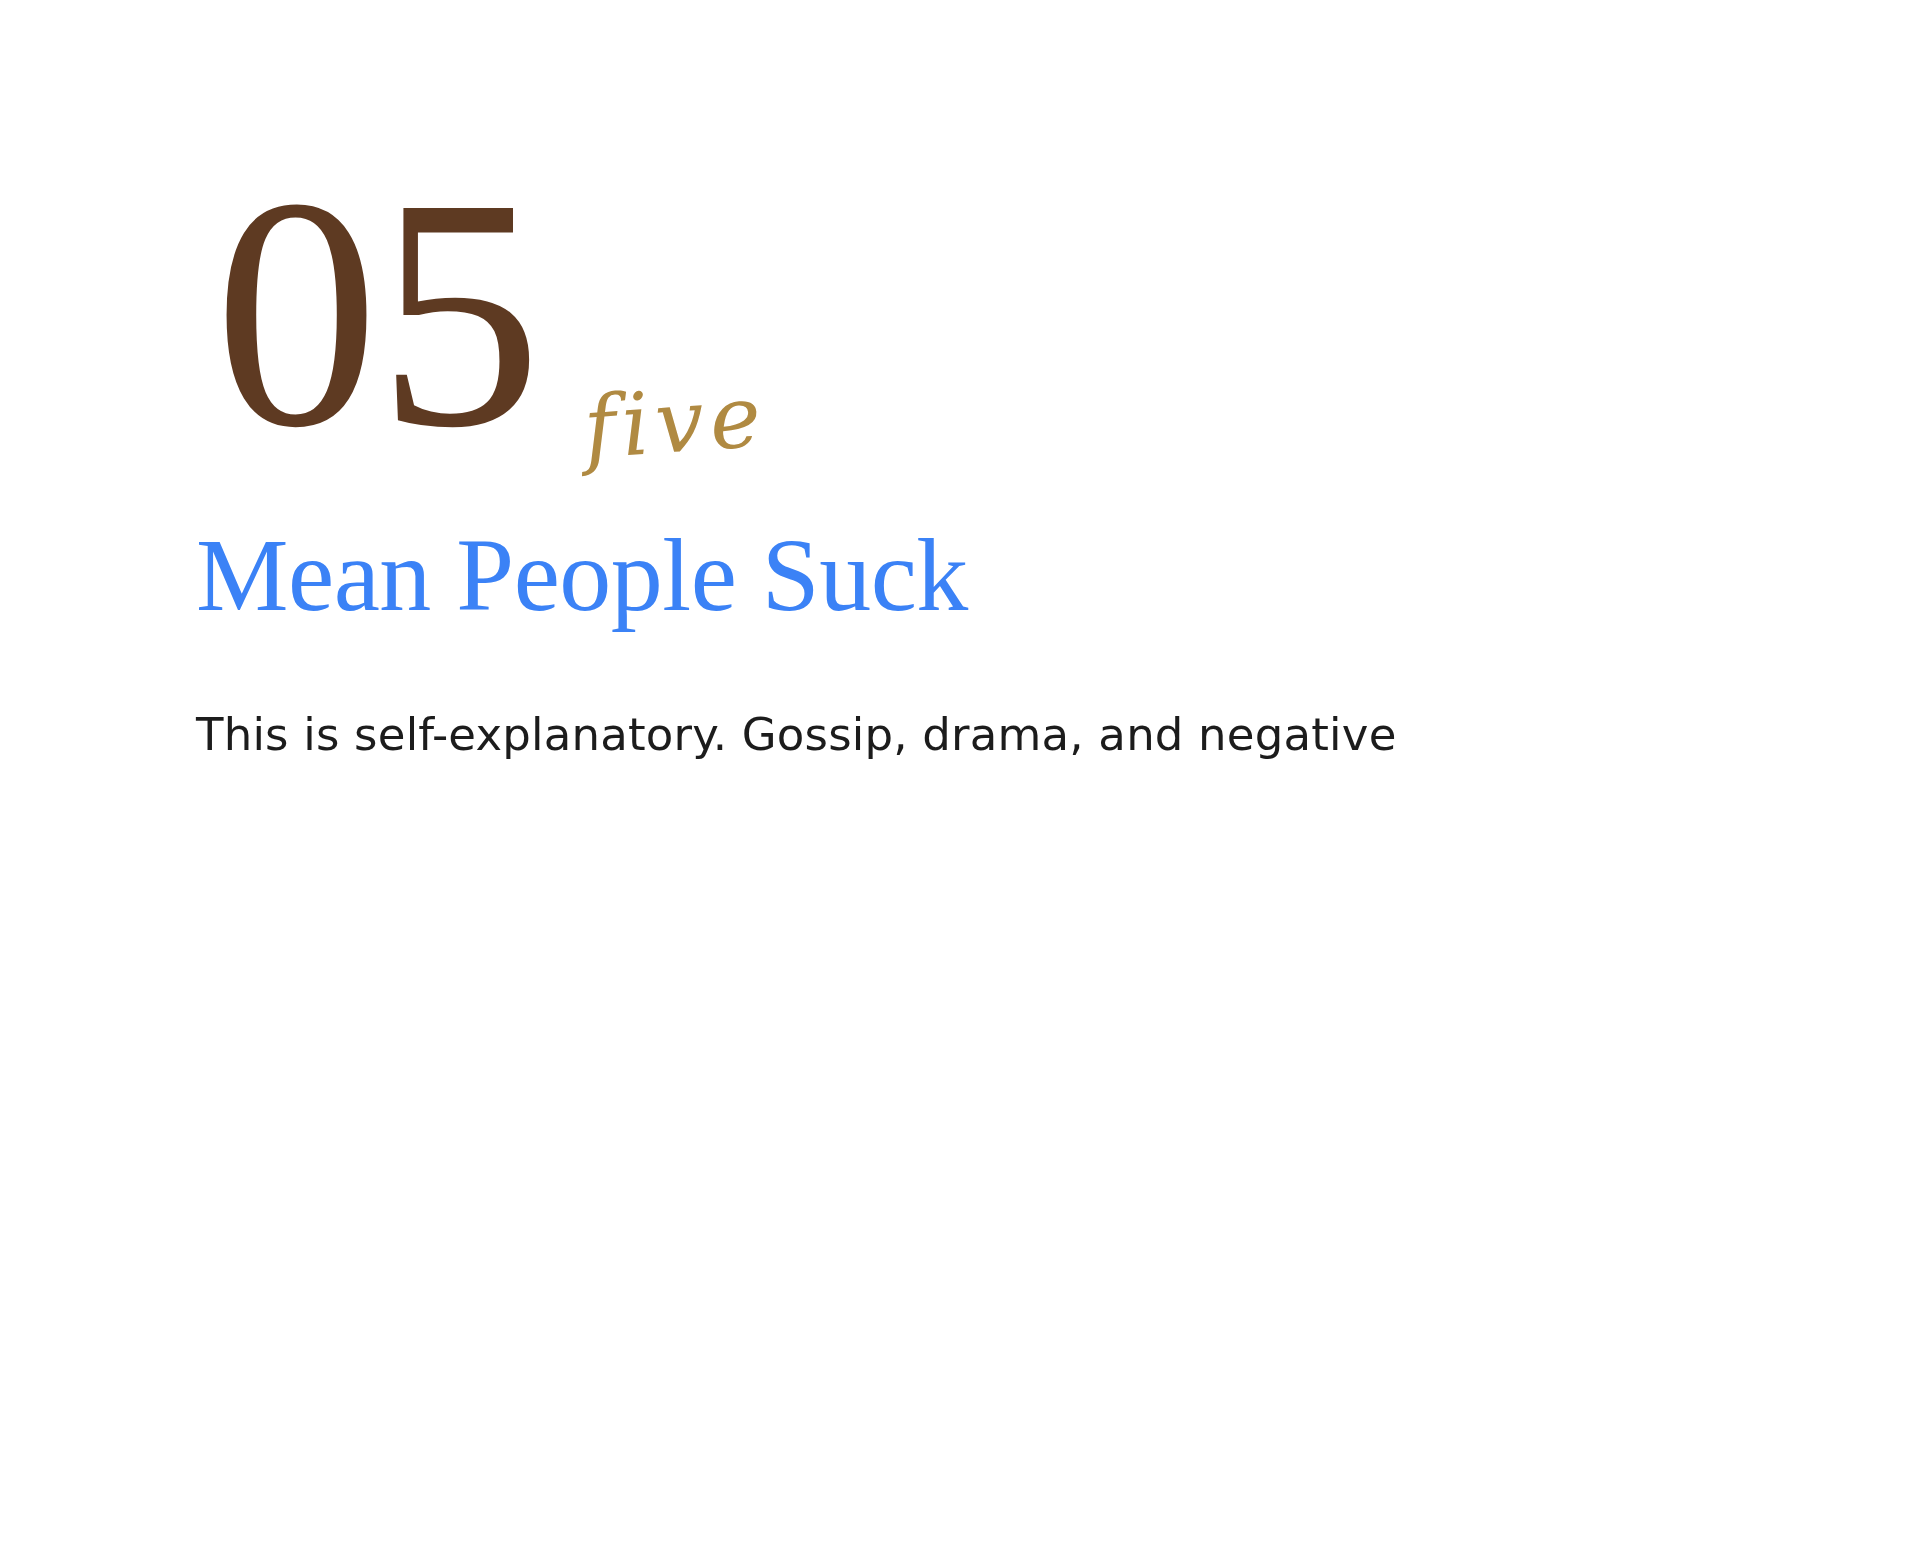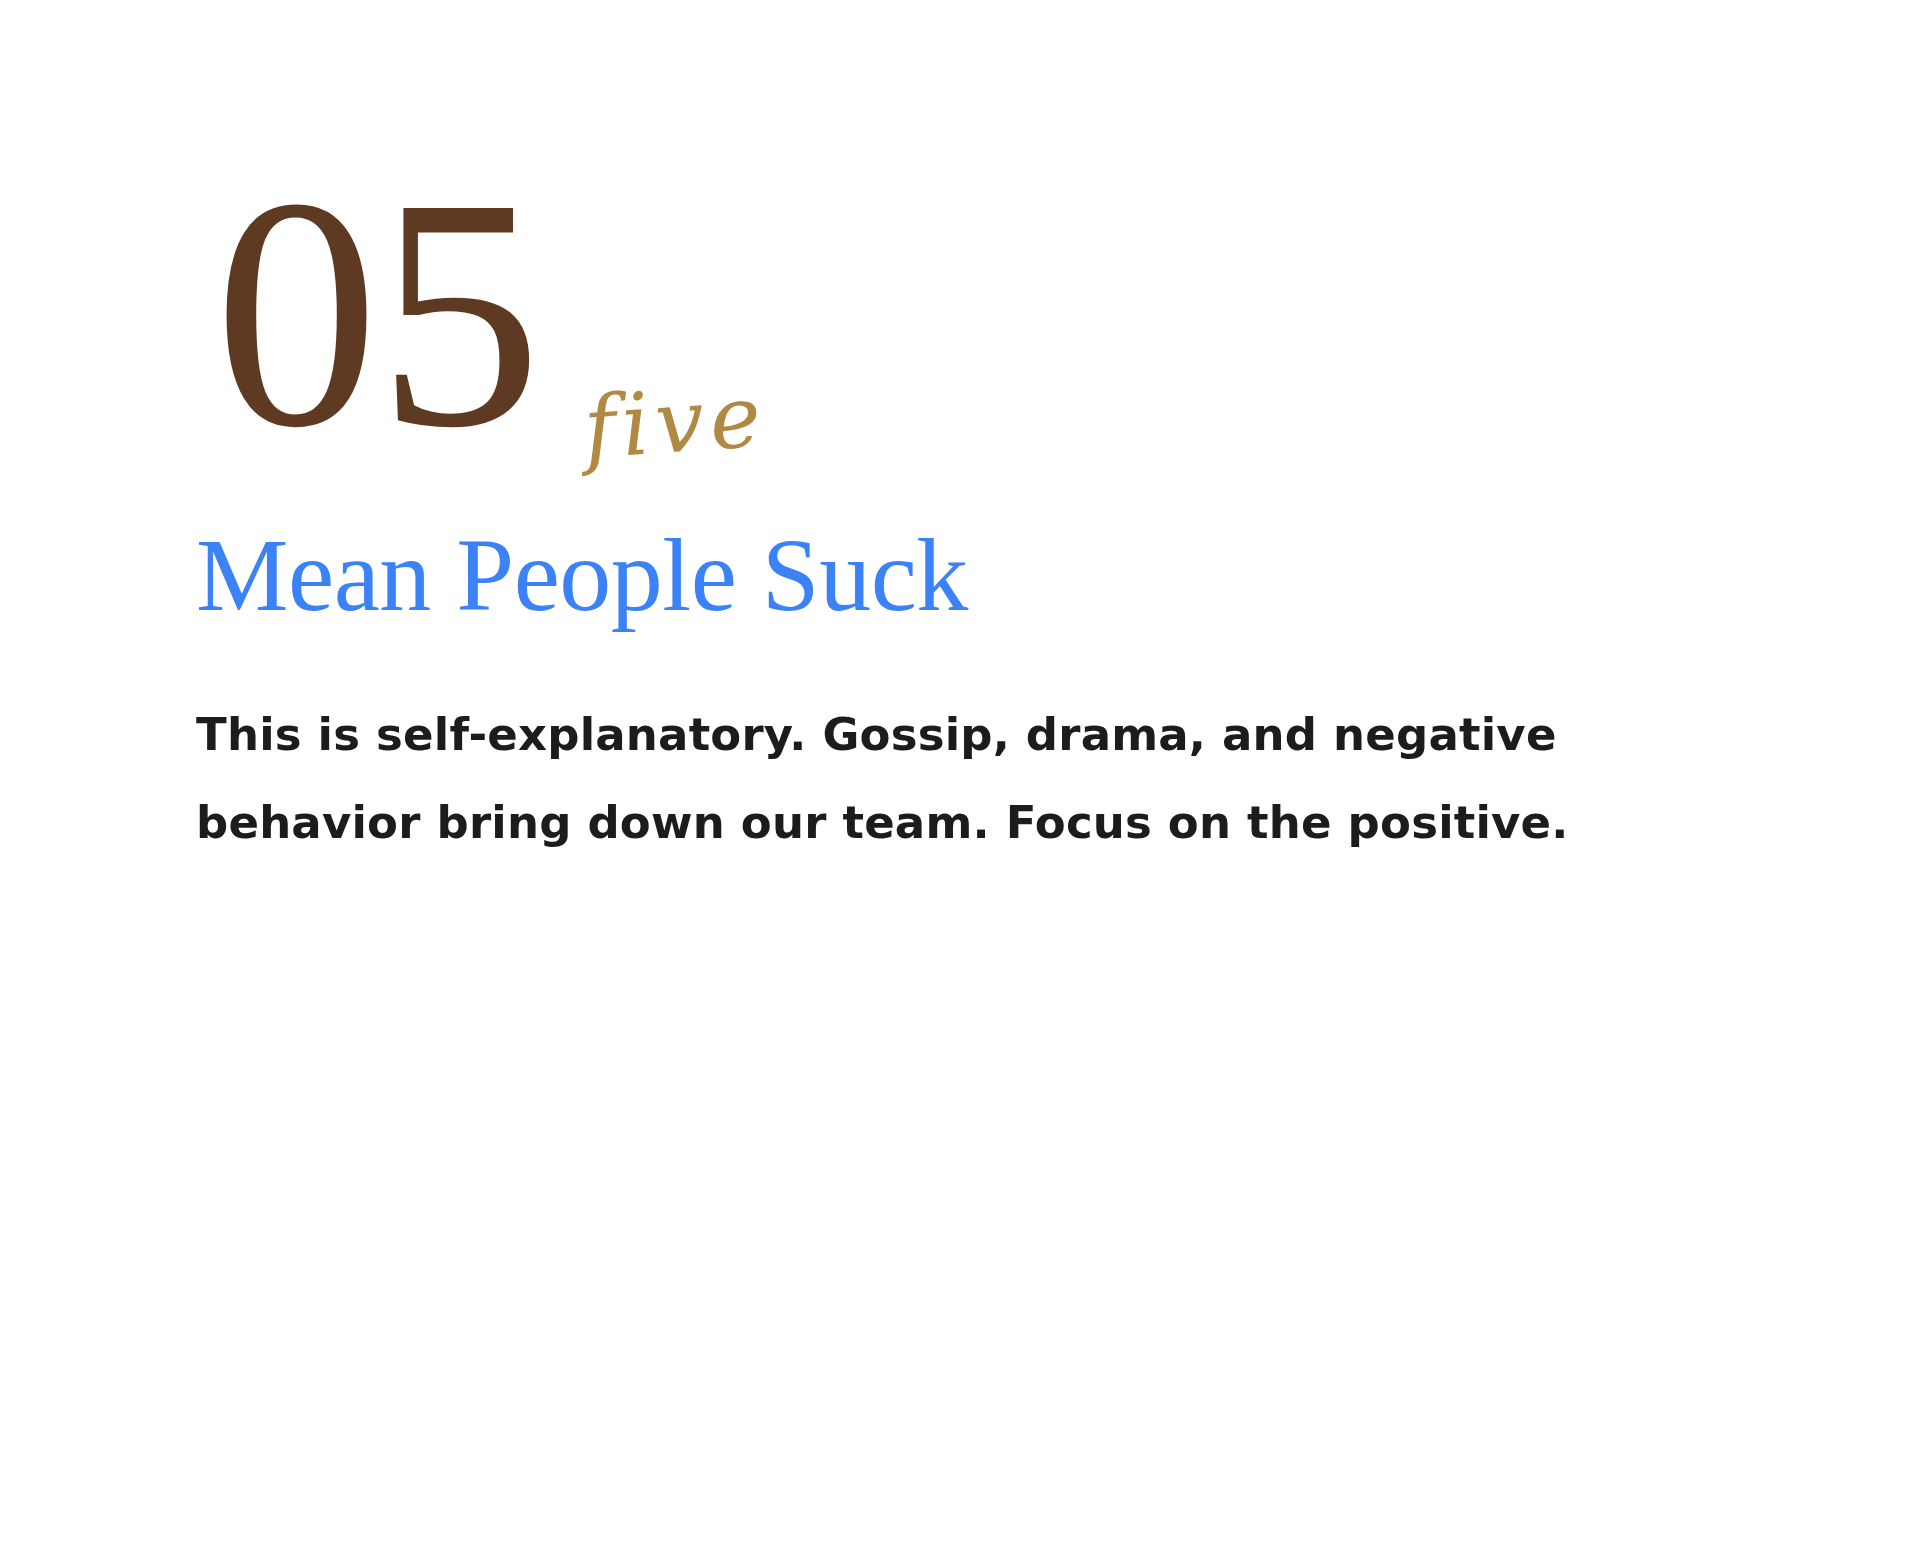--- a/index.html
+++ b/index.html
@@ -81,21 +81,21 @@
   }
 
   
   .body-copy {
     margin: 62px 0 0 0;
     padding: 0;
     width: 1250px;
     font-family: "DejaVu Sans", "Liberation Sans", sans-serif;
     font-size: 45px;
     line-height: 1.95;
-    font-weight: 700;
+    font-weight: 400;
     color: #1C1C1C;
     letter-spacing: 0.2px;
   }
   .body-copy .line {
     display: block;
     white-space: nowrap;
   }
 </style>
 </head>
 <body>
@@ -106,18 +106,17 @@
 
     <div class="number-lockup">
       <div class="big-number">05</div>
       <div class="script-word">five</div>
     </div>
 
     <h1 class="headline">Mean People Suck</h1>
 
     <p class="body-copy">
       <span class="line">This is self-explanatory. Gossip, drama, and negative</span>
-      <span class="line">behavior bring down our team. Focus on the positive.</span>
     </p>
 
   </div>
 
 </div>
 
 </body></html>

